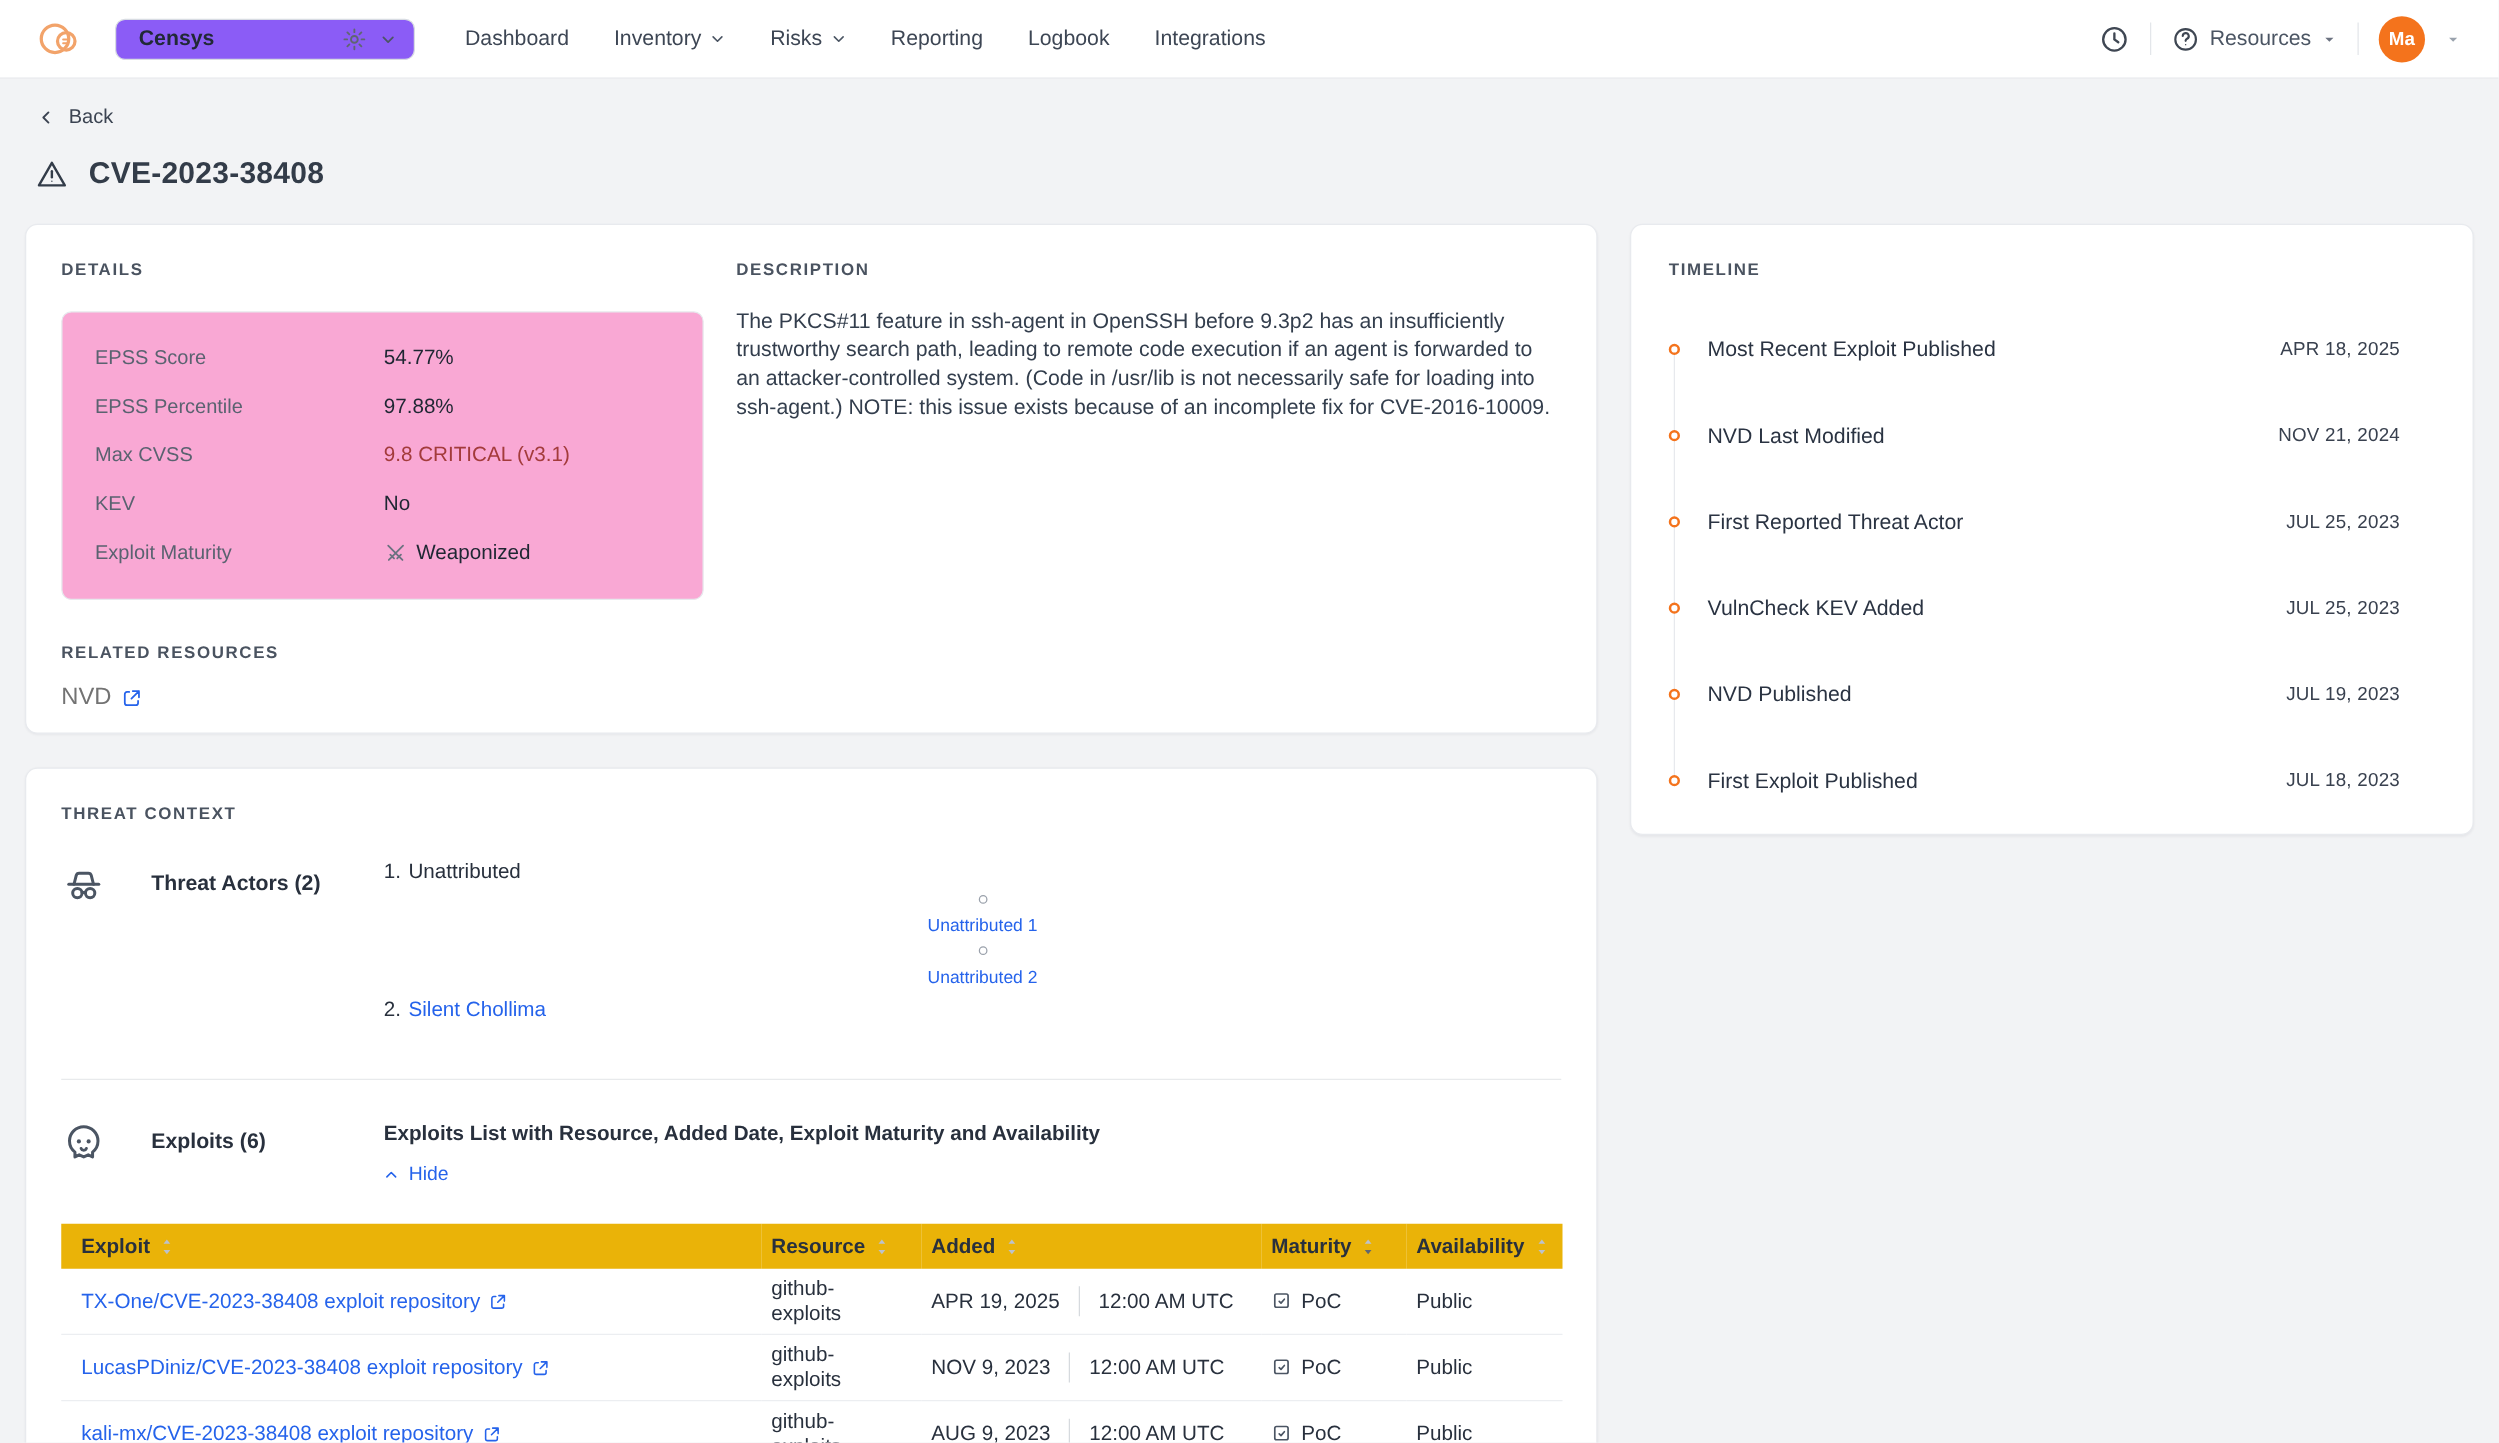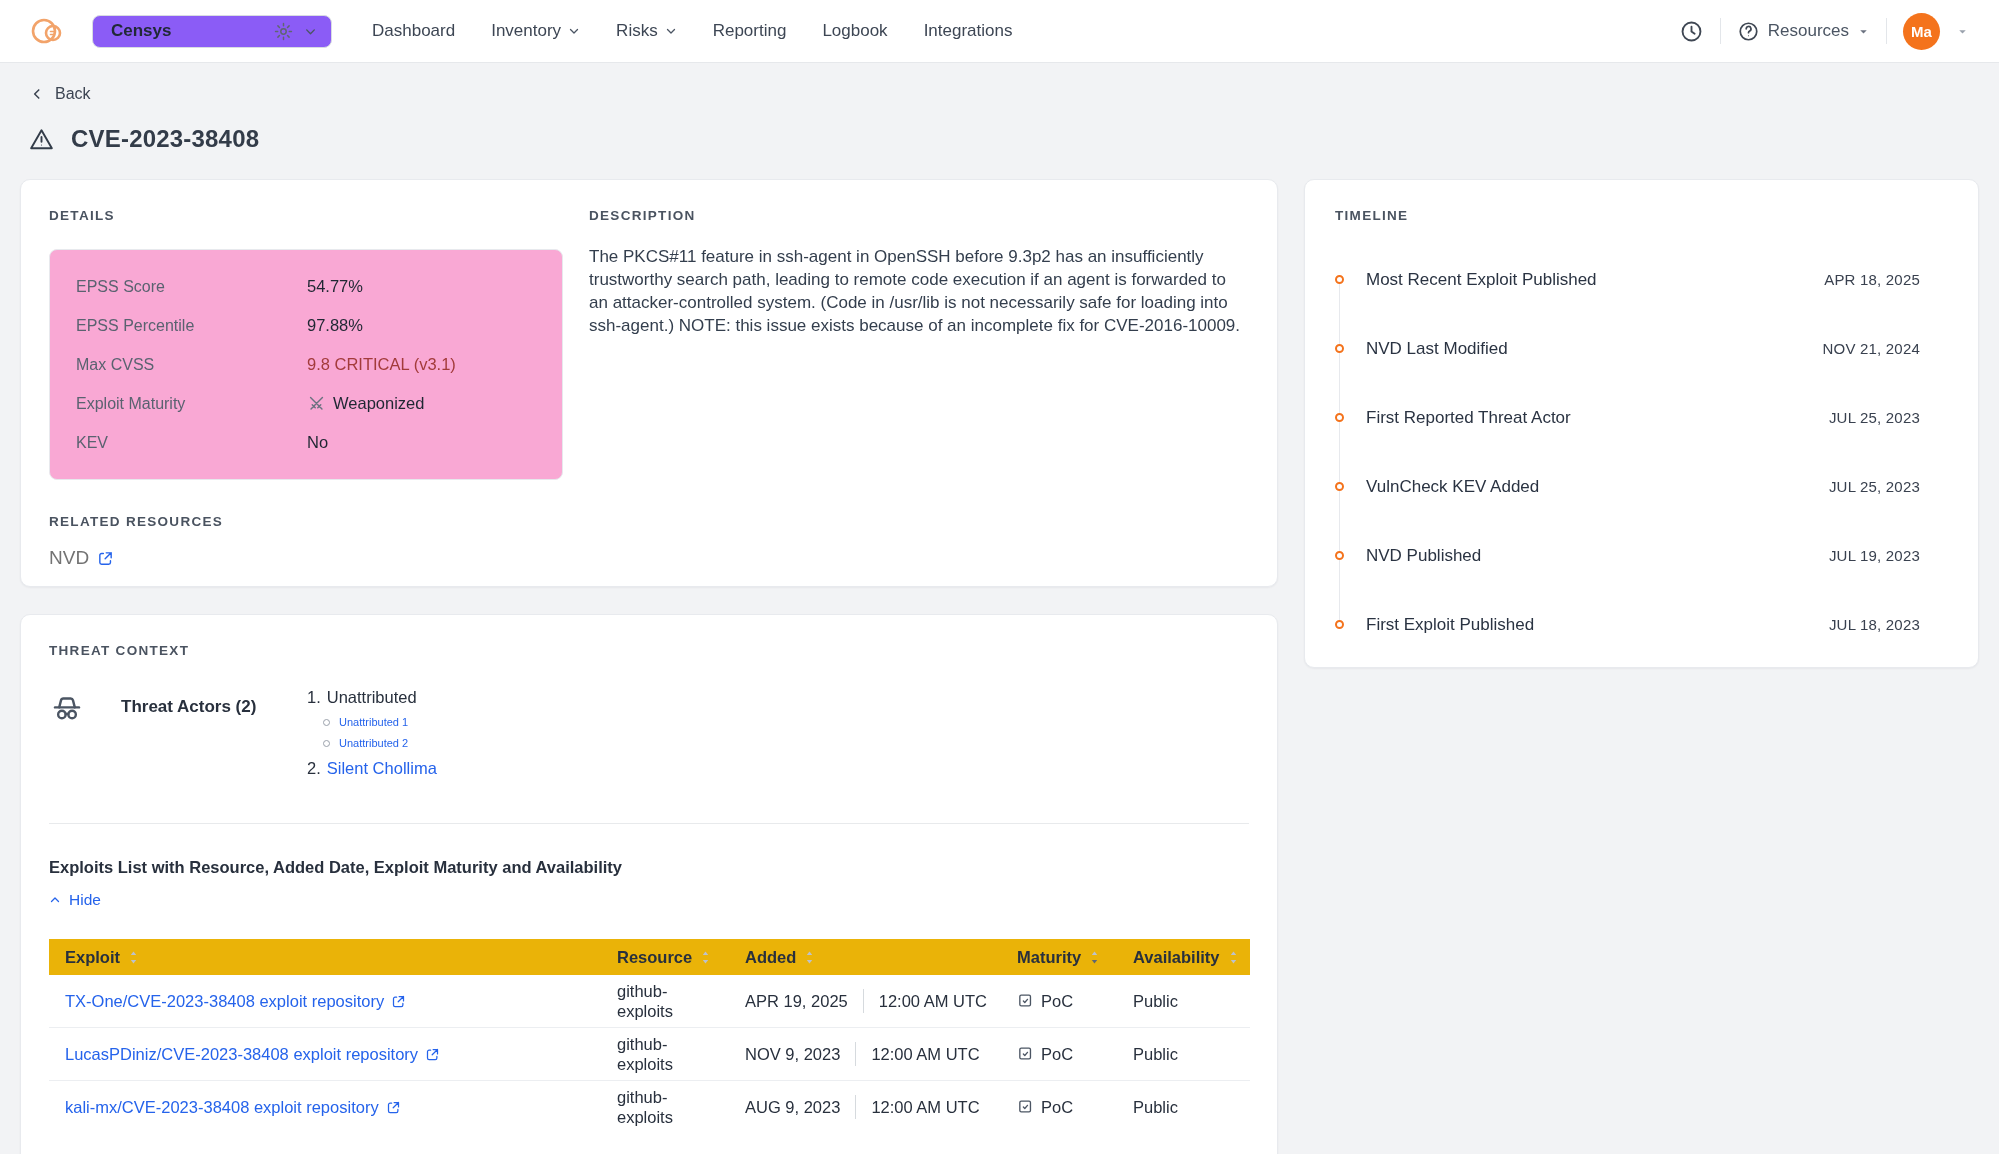--- a/index.html
+++ b/index.html
@@ -86,21 +86,21 @@
   .panel-threat { height:620px; padding:28px; }
   .tc-row { display:flex; margin-top:30px; }
   .tc-left { width:258px; flex:none; display:flex; align-items:flex-start; gap:36px; padding-top:2px; }
   .tc-left-label { font-size:17px; font-weight:600; color:#28303d; padding-top:7px; }
   .tc-body { flex:1; }
   .actor-group { display:flex; gap:6px; margin-bottom:9px; font-size:16.5px; }
   .actor-num { color:#28303d; }
   .actor-name { color:#28303d; }
   .actor-link { color:#2563eb; }
   .actor-children { margin:8px 0 10px 16px; }
-  .actor-child { display:flex; align-items:center; gap:9px; margin-bottom:9px; font-size:11px; }
+  .actor-child { display:flex; align-items:center; gap:9px; margin-bottom:9px; font-size:14px;flex-direction:column; }
   .bullet { width:7px; height:7px; border:1.5px solid #9aa1ab; border-radius:50%; flex:none; }
   .tc-divider { border:none; border-top:1px solid #e8eaec; margin:36px 0 6px 0; }
   .exploits-summary { font-size:16.5px; font-weight:700; color:#28303d; padding-top:4px; }
   .hide-link { display:flex; align-items:center; gap:8px; margin-top:14px; color:#2563eb; font-size:15.5px; width:max-content; }
 
   
   .exploits-table { width:100%; margin-top:30px; border-collapse:collapse; table-layout:fixed; }
   .exploits-table th {
     background:#eab308; text-align:left; font-size:16.5px; font-weight:700; color:#28303d;
     height:36px; padding:0 8px; white-space:nowrap;
@@ -248,34 +248,34 @@
                   <span>97.88%</span>
                 </div>
               </div>
               <div class="kv-row">
                 <div class="kv-label">Max CVSS</div>
                 <div class="kv-value">
                   <span style="color: rgb(163, 59, 59);">9.8 CRITICAL (v3.1)</span>
                 </div>
               </div>
               <div class="kv-row">
+                <div class="kv-label">KEV</div>
+                <div class="kv-value">
+                  <span>No</span>
+                </div>
+              </div>
+              <div class="kv-row">
                 <div class="kv-label">Exploit Maturity</div>
                 <div class="kv-value">
                   <span class="icon">
                     <svg width="19" height="19" viewBox="0 0 24 24" fill="none" stroke="#6b7280" stroke-width="1.8" stroke-linecap="round">
                       <path d="M4.5 4.5l11 11M15.5 15.5l3.4 3.4M13.6 17.4l3.8-3.8M19.5 4.5l-11 11M8.5 15.5l-3.4 3.4M10.4 17.4l-3.8-3.8"></path>
                     </svg>
                   </span>
                   <span>Weaponized</span>
-                </div>
-              </div>
-              <div class="kv-row">
-                <div class="kv-label">KEV</div>
-                <div class="kv-value">
-                  <span>No</span>
                 </div>
               </div>
             </div>
           <h2 class="section-h related-h">Related Resources</h2>
           <a class="nvd-link">
             <span>NVD</span>
             <span class="icon">
               <svg width="17" height="17" viewBox="0 0 24 24" fill="none" stroke="#2563eb" stroke-width="2" stroke-linecap="round" stroke-linejoin="round">
                 <path d="M9 5H6.5A2.5 2.5 0 0 0 4 7.5v10A2.5 2.5 0 0 0 6.5 20h10a2.5 2.5 0 0 0 2.5-2.5V15"></path>
                 <path d="M13 4h7v7M20 4l-8.5 8.5"></path>
@@ -323,20 +323,31 @@
               <div class="actor-group">
                 <span class="actor-num">2.</span>
                 <a class="actor-link">Silent Chollima</a>
               </div>
             </div>
         </div>
 
         <hr class="tc-divider">
 
         <div class="tc-row">
+          <div class="tc-left">
+            <span class="icon">
+              <svg width="36" height="36" viewBox="0 0 24 24" fill="none" stroke="#4b5563" stroke-width="1.6" stroke-linecap="round" stroke-linejoin="round">
+                <path d="M12 3.6a7.6 7.6 0 0 0-7.6 7.6c0 2.4 1.1 4.5 2.9 5.9v2.6l2.3-1.1 2.4 1.1 2.4-1.1 2.3 1.1v-2.6a7.55 7.55 0 0 0 2.9-5.9A7.6 7.6 0 0 0 12 3.6z"></path>
+                <circle cx="9.4" cy="11.4" r="1.1" fill="#4b5563" stroke="none"></circle>
+                <circle cx="14.6" cy="11.4" r="1.1" fill="#4b5563" stroke="none"></circle>
+                <path d="M10.6 15.2a1.5 1.5 0 0 0 2.8 0"></path>
+              </svg>
+            </span>
+            <span class="tc-left-label">Exploits (6)</span>
+          </div>
           <div class="tc-body">
             <div class="exploits-summary">Exploits List with Resource, Added Date, Exploit Maturity and Availability</div>
             <a class="hide-link">
               <span class="icon">
                 <svg width="12" height="12" viewBox="0 0 24 24" fill="none" stroke="#2563eb" stroke-width="2.6" stroke-linecap="round" stroke-linejoin="round">
                     <path d="M5 15l7-7 7 7"></path>
                   </svg>
               </span>
               <span>Hide</span>
             </a>

